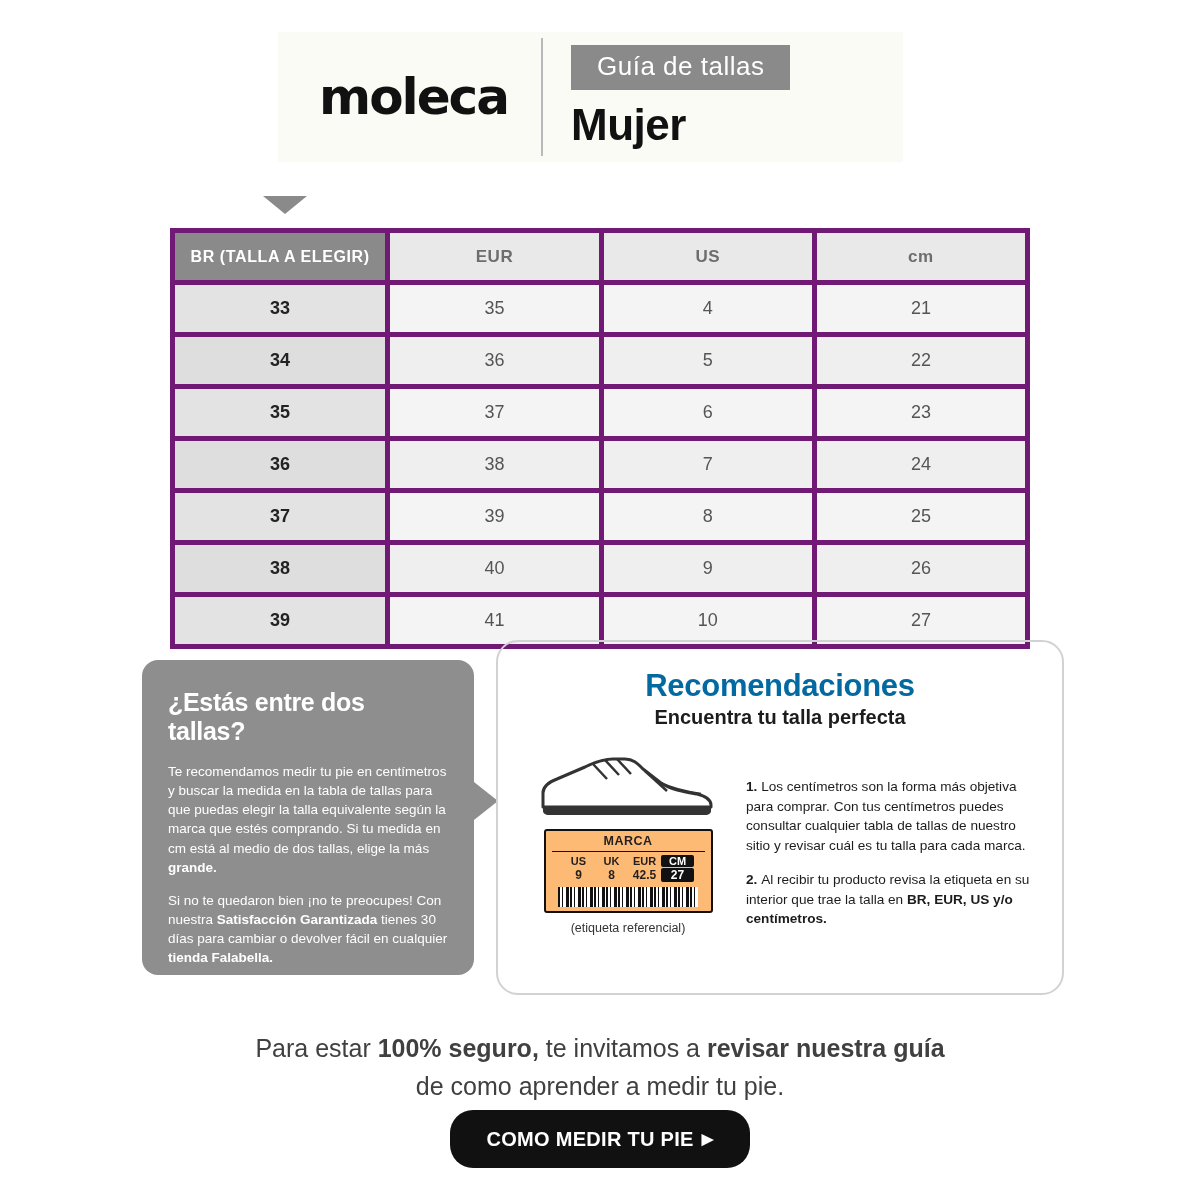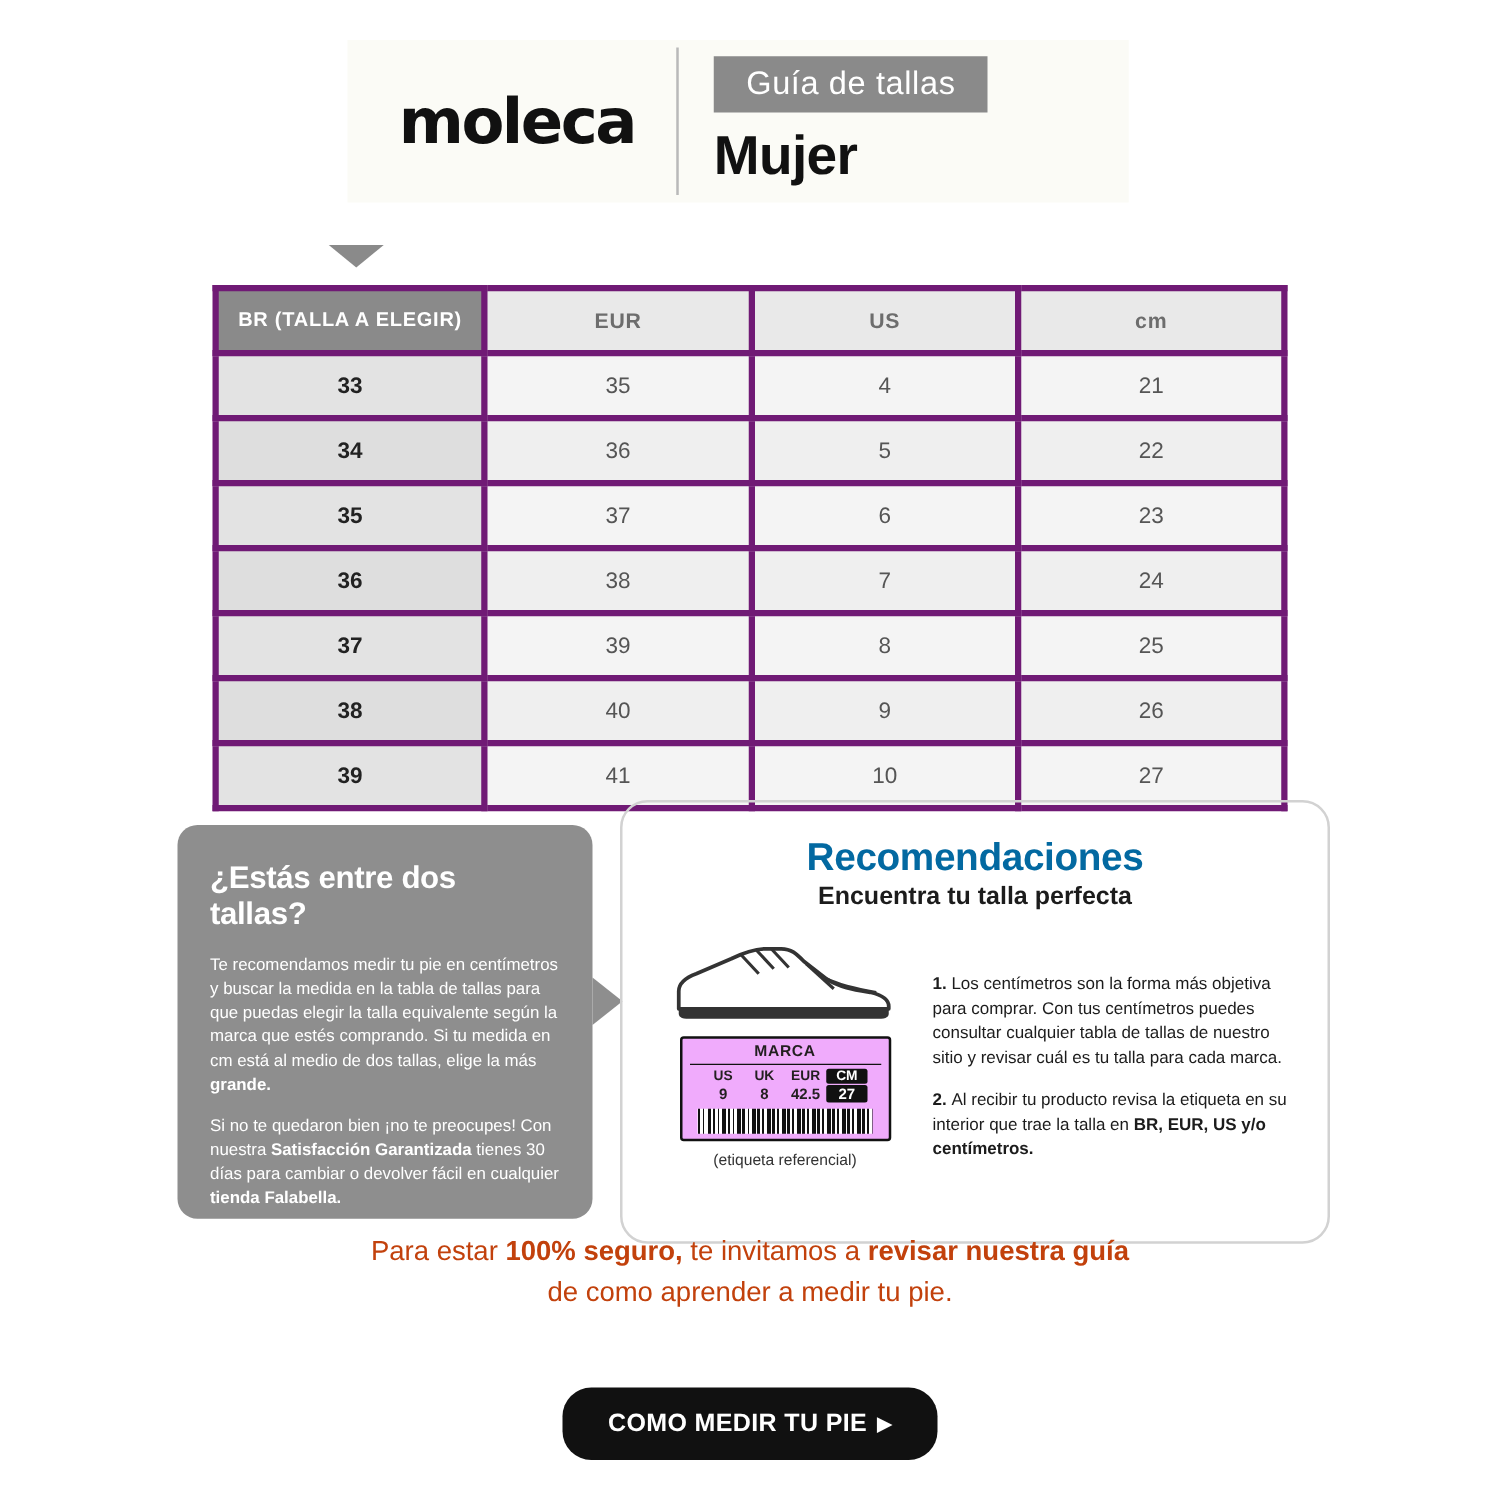--- a/index.html
+++ b/index.html
@@ -214,21 +214,21 @@
   .shoe-svg { display: block; margin: 0 auto; }
 
   
   .label-box {
     width: 165px;
     margin: 10px auto 0 auto;
     border: 2px solid #111;
     border-radius: 3px;
     padding: 3px 0 4px 0;
     text-align: center;
-    background: #f0abfc;
+    background: #fdba74;
   }
   .label-title {
     font-size: 12.5px;
     font-weight: bold;
     letter-spacing: 0.5px;
   }
   .label-rule {
     height: 1px;
     background: #111;
     margin: 3px 6px;
@@ -275,26 +275,26 @@
     text-align: center;
     font-size: 12.5px;
     color: #333;
     margin-top: 8px;
   }
 
   
   .footer-text {
     position: absolute;
     left: 0;
-    top: 984px;
+    top: 1030px;
     width: 1200px;
     text-align: center;
-    font-size: 22px;
+    font-size: 25px;
     line-height: 1.5;
-    color: #c2410c;
+    color: #404040;
   }
   .footer-text b { font-weight: bold; }
   .cta {
     position: absolute;
     left: 450px;
     top: 1110px;
     width: 300px;
     height: 58px;
     background: #111111;
     border-radius: 23px;

